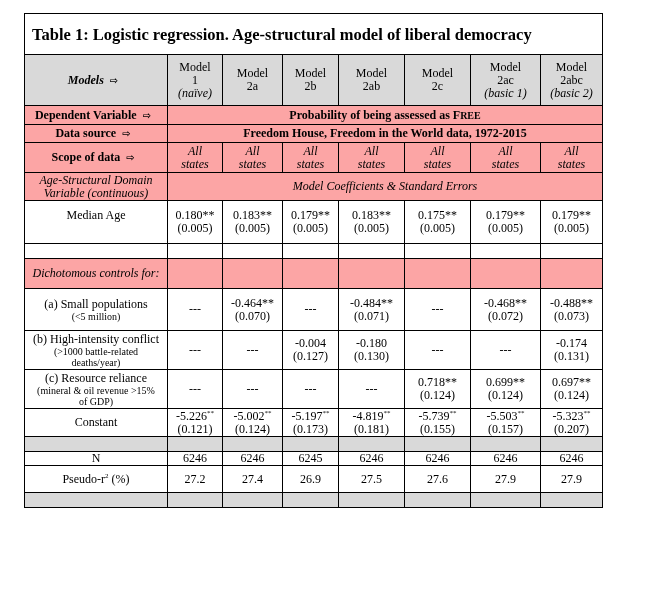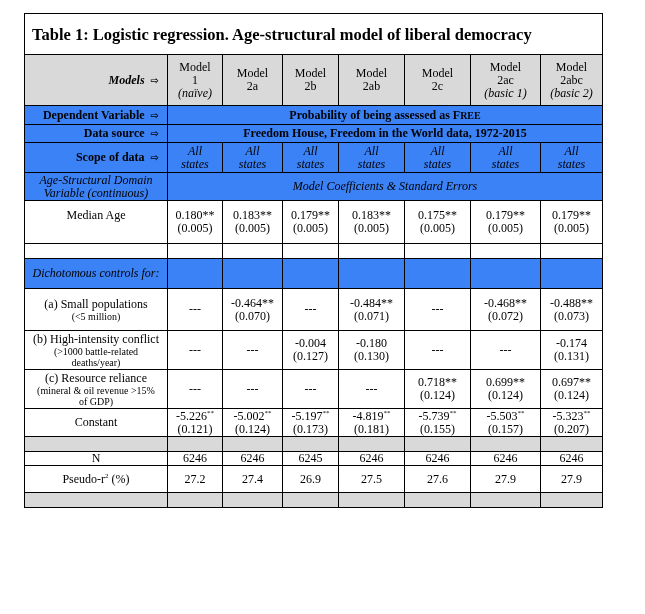--- a/index.html
+++ b/index.html
@@ -4,22 +4,22 @@
   <style>
     html, body { margin: 0; padding: 0; background: #ffffff; }
     body { width: 645px; height: 614px; position: relative; overflow: hidden;
            font-family: "Liberation Serif", "DejaVu Serif", serif; color: #000; }
     .frame { position: absolute; left: 24px; top: 13px; width: 577px; }
     table { border-collapse: collapse; table-layout: fixed; width: 578px; }
     td { border: 1.3px solid #000; padding: 0 2px; text-align: center; vertical-align: middle;
          font-size: 12px; line-height: 13px; overflow: hidden; }
     .title-cell { text-align: left; font-weight: bold; font-size: 16.5px; padding: 0 0 0 7px; height: 40px; }
     .g { background: #d9d9d9; }
-    .lg { background: #3b82f6; }
-    .r { text-align: right; padding-right: 8px; }
+    .lg { background: #fca5a5; }
+    .r { padding-right: 8px; }
     .b { font-weight: bold; }
     .i { font-style: italic; }
     .arrow { font-family: "DejaVu Sans", sans-serif; font-size: 10px; margin-left: 6px; }
     .small { font-size: 10px; line-height: 11px; text-align: center; }
     .sans { font-family: "DejaVu Sans", "Liberation Sans", sans-serif; font-size: 11px; }
     .sc { font-size: 10px; text-align: right; }
     sup { font-size: 7px; line-height: 0; }
     sub { font-size: 7px; line-height: 0; }
     .lbl-left { text-align: left; padding-left: 4px; }
   </style>

